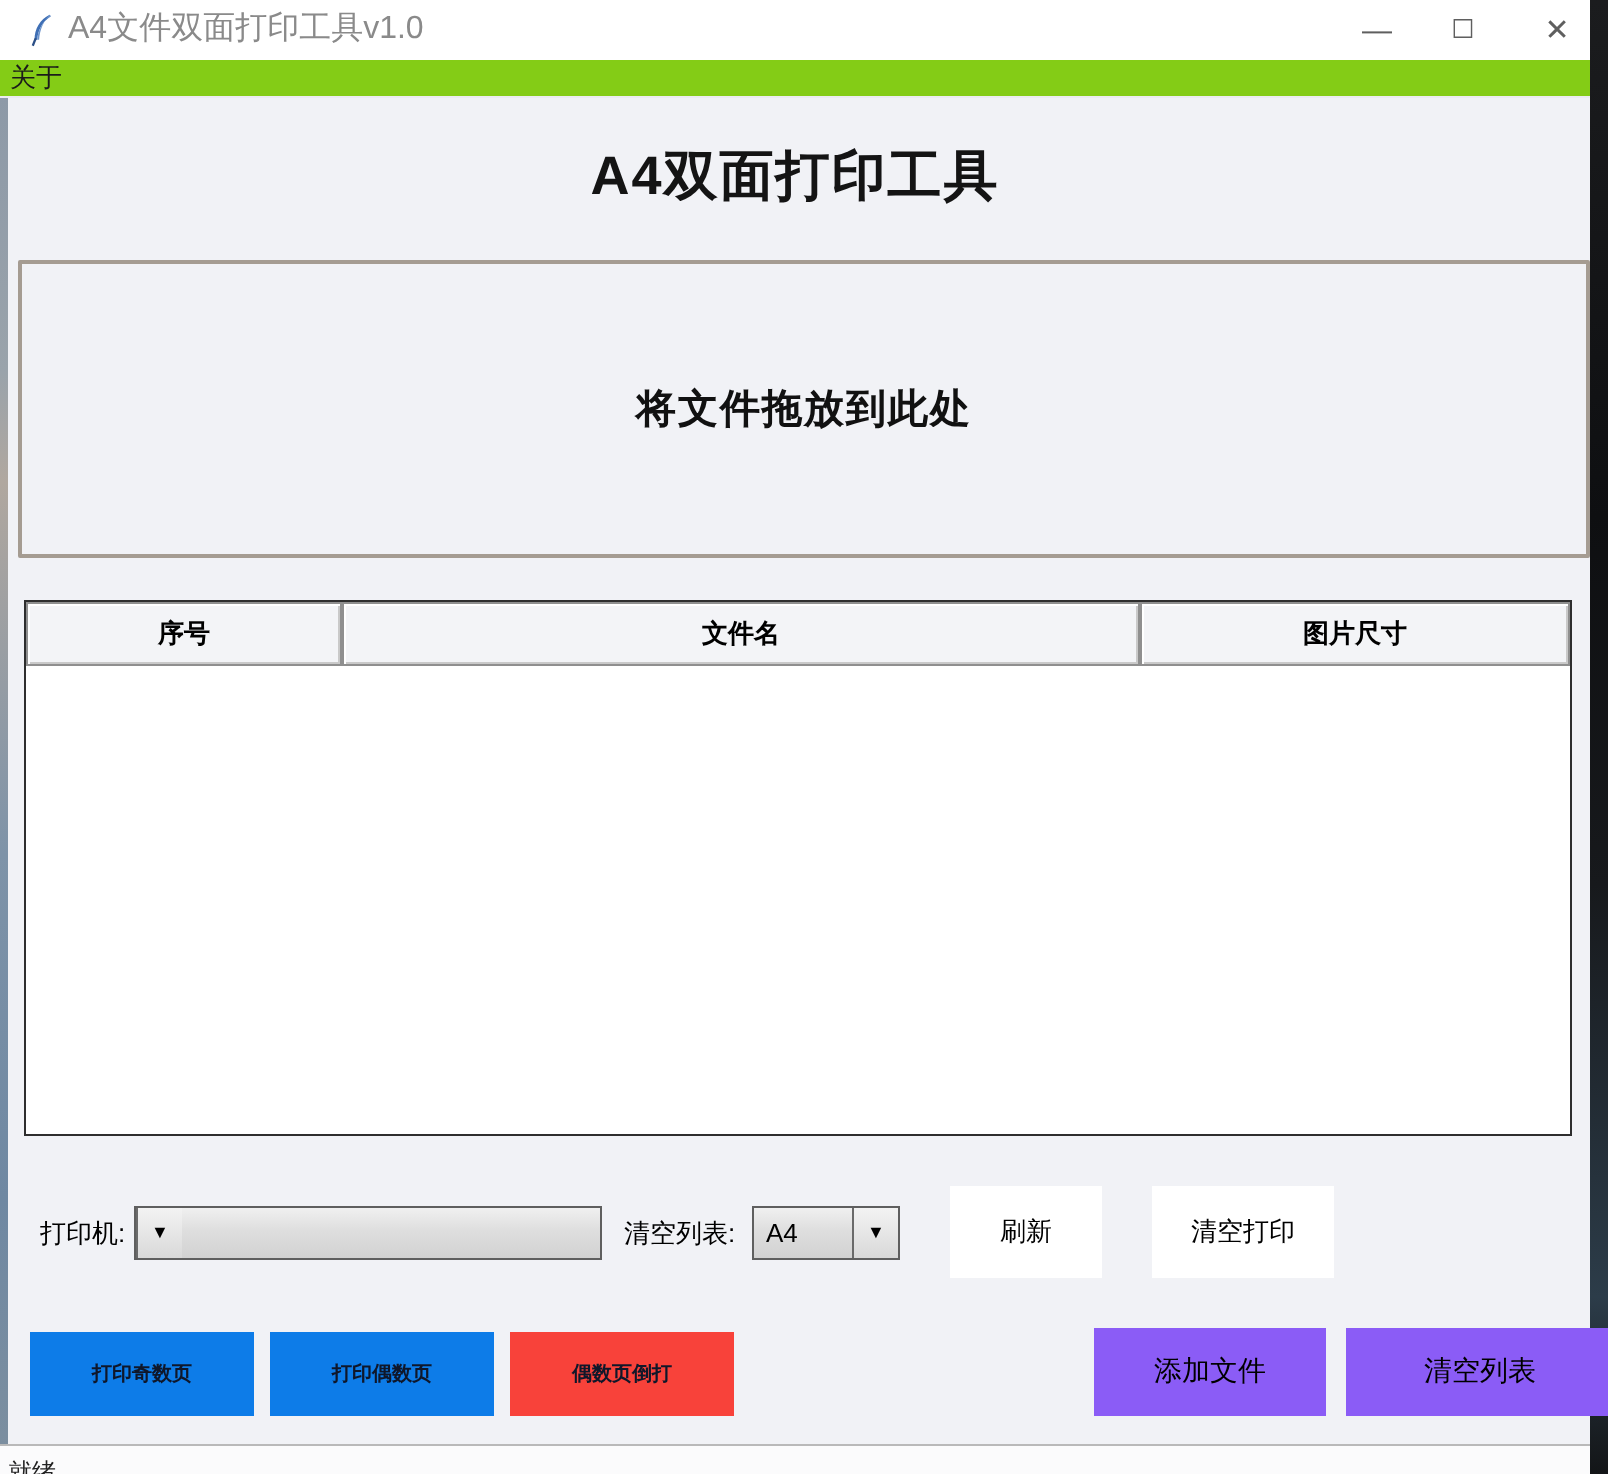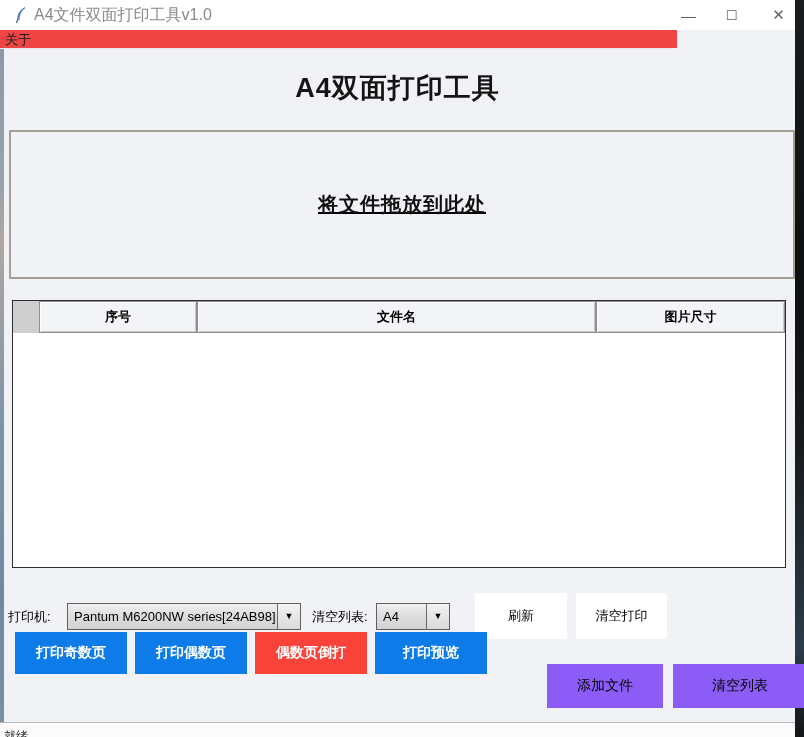--- a/index.html
+++ b/index.html
@@ -17,70 +17,70 @@
   .app-icon{position:absolute;left:13px;top:6px;width:15px;height:18px;}
   .title-text{position:absolute;left:34px;top:0;height:30px;line-height:30px;
     font-size:16px;color:#8a8a8a;white-space:nowrap;}
   .winbtn{position:absolute;top:0;width:45px;height:30px;display:flex;align-items:center;
     justify-content:center;color:#5f5f5f;font-size:14px;}
   .winbtn.min{left:666px;font-size:15px;}
   .winbtn.max{left:709px;font-size:13px;}
   .winbtn.close{left:756px;font-size:15px;}
 
   
-  .menubar{position:absolute;left:0;top:30px;width:677px;height:18px;background:#ef4444;
+  .menubar{position:absolute;left:0;top:30px;width:795px;height:18px;background:#84cc16;
     border-bottom:1px solid #ececf0;}
   .menu-item{display:inline-block;padding:0 5px;height:18px;line-height:17px;font-size:13px;color:#1b1b1b;}
 
   
   .heading{position:absolute;left:0;top:70px;width:795px;text-align:center;
     font-size:27px;font-weight:bold;color:#141414;letter-spacing:1px;}
 
   
   .dropzone{position:absolute;left:9px;top:130px;width:782px;height:145px;
-    border:2px solid #a59c92;border-radius:1px;display:flex;align-items:center;justify-content:center;text-decoration:underline;}
+    border:2px solid #a59c92;border-radius:1px;display:flex;align-items:center;justify-content:center;}
   .dropzone-text{font-size:20px;font-weight:bold;color:#111;letter-spacing:1px;}
 
   
   .filetable{position:absolute;left:12px;top:300px;width:774px;height:268px;
     border:1px solid #2e2e2e;background:#ffffff;box-sizing:border-box;}
-  .thead{display:flex;height:32px;background:#cfcfcf;padding-left:26px;}
+  .thead{display:flex;height:32px;background:#cfcfcf;}
   .th{box-sizing:border-box;height:32px;background:#f3f4f7;
     border:1px solid #8f8f8f;box-shadow:inset 1px 1px 0 #ffffff, inset -1px -1px 0 #c9c9c9;
     display:flex;align-items:center;justify-content:center;
     font-size:13px;font-weight:bold;color:#000;}
   .th.c0{width:158px;}
   .th.c1{width:399px;}
   .th.c2{flex:1;}
   .tbody{position:absolute;left:0;top:32px;right:0;bottom:0;background:#ffffff;}
 
   
   .ctl-label{position:absolute;font-size:13px;color:#000;line-height:27px;height:27px;}
-  .lbl-printer{left:8px;top:603px;}
+  .lbl-printer{left:20px;top:603px;}
   .lbl-paper{left:312px;top:603px;}
   .combobox{position:absolute;top:603px;height:27px;box-sizing:border-box;
     border:1px solid #5f5f5f;background:linear-gradient(180deg,#f0f0f0 0%,#dedede 45%,#d2d2d2 100%);
     display:flex;align-items:center;}
   .combo-printer{left:67px;width:234px;}
   .combo-paper{left:376px;width:74px;}
   .combo-text{flex:1;padding:0 6px;font-size:13px;color:#000;white-space:nowrap;overflow:hidden;}
   .combo-arrow{width:22px;height:100%;border-left:1px solid #6a6a6a;display:flex;
     align-items:center;justify-content:center;
     background:linear-gradient(180deg,#f3f3f3 0%,#d9d9d9 100%);}
   .combo-arrow span{font-size:9px;color:#000;line-height:1;}
 
   .btn-white-sm{position:absolute;top:593px;height:46px;background:#ffffff;border:none;
     font-size:13px;color:#000;display:flex;align-items:center;justify-content:center;
     font-family:inherit;}
-  .btn-refresh{left:475px;width:92px;}
+  .btn-refresh{left:475px;width:76px;}
   .btn-clearprint{left:576px;width:91px;}
 
   
-  .btn-action{position:absolute;top:632px;height:42px;border:none;display:flex;
-    align-items:center;justify-content:center;font-size:14px;font-weight:bold;color:#ffffff;
+  .btn-action{position:absolute;top:666px;height:42px;border:none;display:flex;
+    align-items:center;justify-content:center;font-size:10px;font-weight:bold;color:#0f172a;
     font-family:inherit;}
   .btn-blue{background:#0d7ce8;}
   .btn-red{background:#f8423a;}
   .btn-odd{left:15px;width:112px;}
   .btn-even{left:135px;width:112px;}
   .btn-evenrev{left:255px;width:112px;text-align:right;}
   .btn-preview{left:375px;width:112px;}
   .btn-white-lg{position:absolute;top:664px;height:44px;background:#8b5cf6;border:none;
     display:flex;align-items:center;justify-content:center;font-size:14px;color:#000;
     font-family:inherit;}
@@ -126,41 +126,39 @@
     <div class="thead">
       <div class="th c0">序号</div>
       <div class="th c1">文件名</div>
       <div class="th c2">图片尺寸</div>
     </div>
     <div class="tbody"></div>
   </div>
 
   <span class="ctl-label lbl-printer">打印机:</span>
   <div class="combobox combo-printer">
-    <span class="combo-text">Pantum M6200NW series[24AB98]</span>
     <span class="combo-arrow">
       <span>▼</span>
     </span>
   </div>
 
   <span class="ctl-label lbl-paper">清空列表:</span>
   <div class="combobox combo-paper">
     <span class="combo-text">A4</span>
     <span class="combo-arrow">
       <span>▼</span>
     </span>
   </div>
 
   <button class="btn-white-sm btn-refresh">刷新</button>
   <button class="btn-white-sm btn-clearprint">清空打印</button>
 
   <button class="btn-action btn-blue btn-odd">打印奇数页</button>
   <button class="btn-action btn-blue btn-even">打印偶数页</button>
   <button class="btn-action btn-red btn-evenrev">偶数页倒打</button>
-  <button class="btn-action btn-blue btn-preview">打印预览</button>
   <button class="btn-white-lg btn-addfile">添加文件</button>
   <button class="btn-white-lg btn-clearlist">清空列表</button>
 
   <div class="statusbar">
     <span class="status-text">就绪</span>
   </div>
 
 </div>
 
 </body></html>

